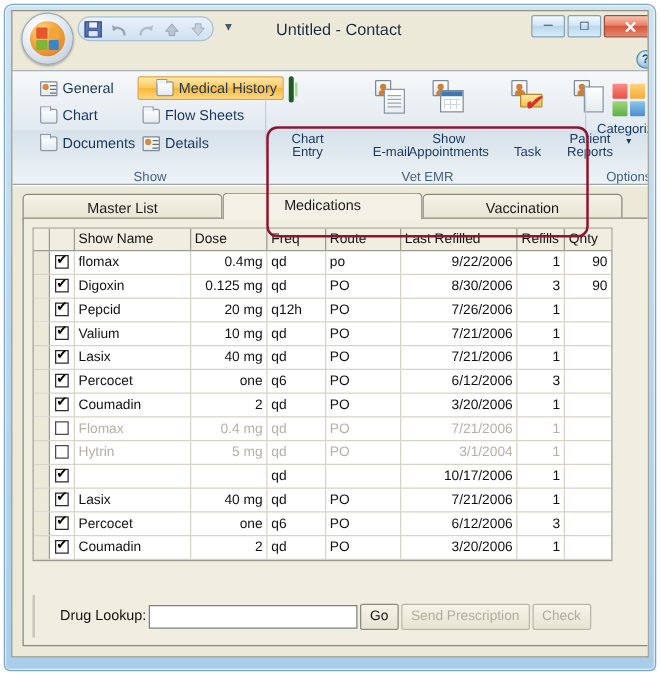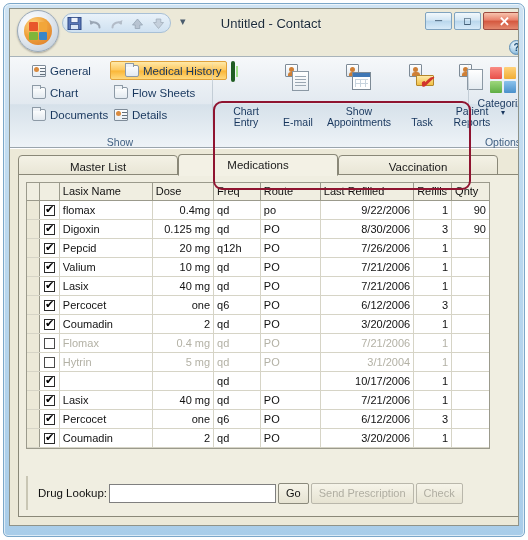--- a/index.html
+++ b/index.html
@@ -333,21 +333,21 @@
     content:'✔'; position:absolute; left:0px; top:-3px;
     font-size: 11px; color: #000; line-height: 13px;
   }
   tr.dim .cb { border-color: #4a4a4a; }
 
   
   .bottombar {
     position: absolute; left: 7px; right: 7px; bottom: 6px; height: 34px;
     border-left: 2px solid #c9c6b4;
     display: flex; align-items: center; gap: 2px;
-    padding-left: 10px;
+    padding-left: 20px;
   }
   .bb-label { font-size: 11.5px; color: #111; }
   .bb-input {
     width: 167px; height: 19px;
     border: 1px solid #7f7f7f; background: #fff;
     font-size: 11px; padding: 0 3px;
     font-family: "Liberation Sans", sans-serif;
   }
   .bb-btn {
     height: 21px; min-width: 24px; padding: 0 7px;
@@ -465,21 +465,21 @@
         <div class="bigbtn" style="left:2px;">
           <span class="emr-icon">
             <span class="ico-book"></span>
           </span>
           <span class="lbl">
             <span>Chart</span><br>
             <span>Entry</span>
           </span>
         </div>
 
-        <div class="bigbtn" style="left:54px;">
+        <div class="bigbtn" style="left:69px;">
           <span class="emr-icon">
             <span class="ico-person"></span>
             <span class="ico-page">
               <i class="ln" style="top:4px;"></i>
                 <i class="ln" style="top:7px;"></i>
               <i class="ln" style="top:10px;"></i>
                 <i class="ln" style="top:13px;"></i>
             </span>
           </span>
           <span class="lbl">E-mail</span>
@@ -514,20 +514,21 @@
           <span class="emr-icon">
             <span class="ico-person"></span>
             <span class="ico-doc2"></span>
           </span>
           <span class="lbl">
             <span>Patient</span><br>
             <span>Reports</span>
           </span>
         </div>
 
+        <div class="group-label">Vet EMR</div>
       </div>
 
       <div class="grp-sep" style="left:458px;"></div>
 
       <div class="grp-opt">
         <div>
           <span class="cat-squares">
             <i></i>
               <i></i>
               <i></i>
@@ -551,21 +552,21 @@
       </div>
 
       <div class="tabpanel">
 
         <div class="grid">
           <table>
             <thead>
               <tr>
                 <th class="c-sel"></th>
                 <th class="c-chk"></th>
-                <th class="c-name">Lasix Name</th>
+                <th class="c-name">Show Name</th>
                 <th class="c-dose" style="text-align:left">Dose</th>
                 <th class="c-freq">Freq</th>
                 <th class="c-route">Route</th>
                 <th class="c-refilled" style="text-align:left">Last Refilled</th>
                 <th class="c-refills" style="text-align:left">Refills</th>
                 <th class="c-qnty" style="text-align:left;border-right:none">Qnty</th>
               </tr>
             </thead>
             <tbody id="grid-body">
                 <tr>

